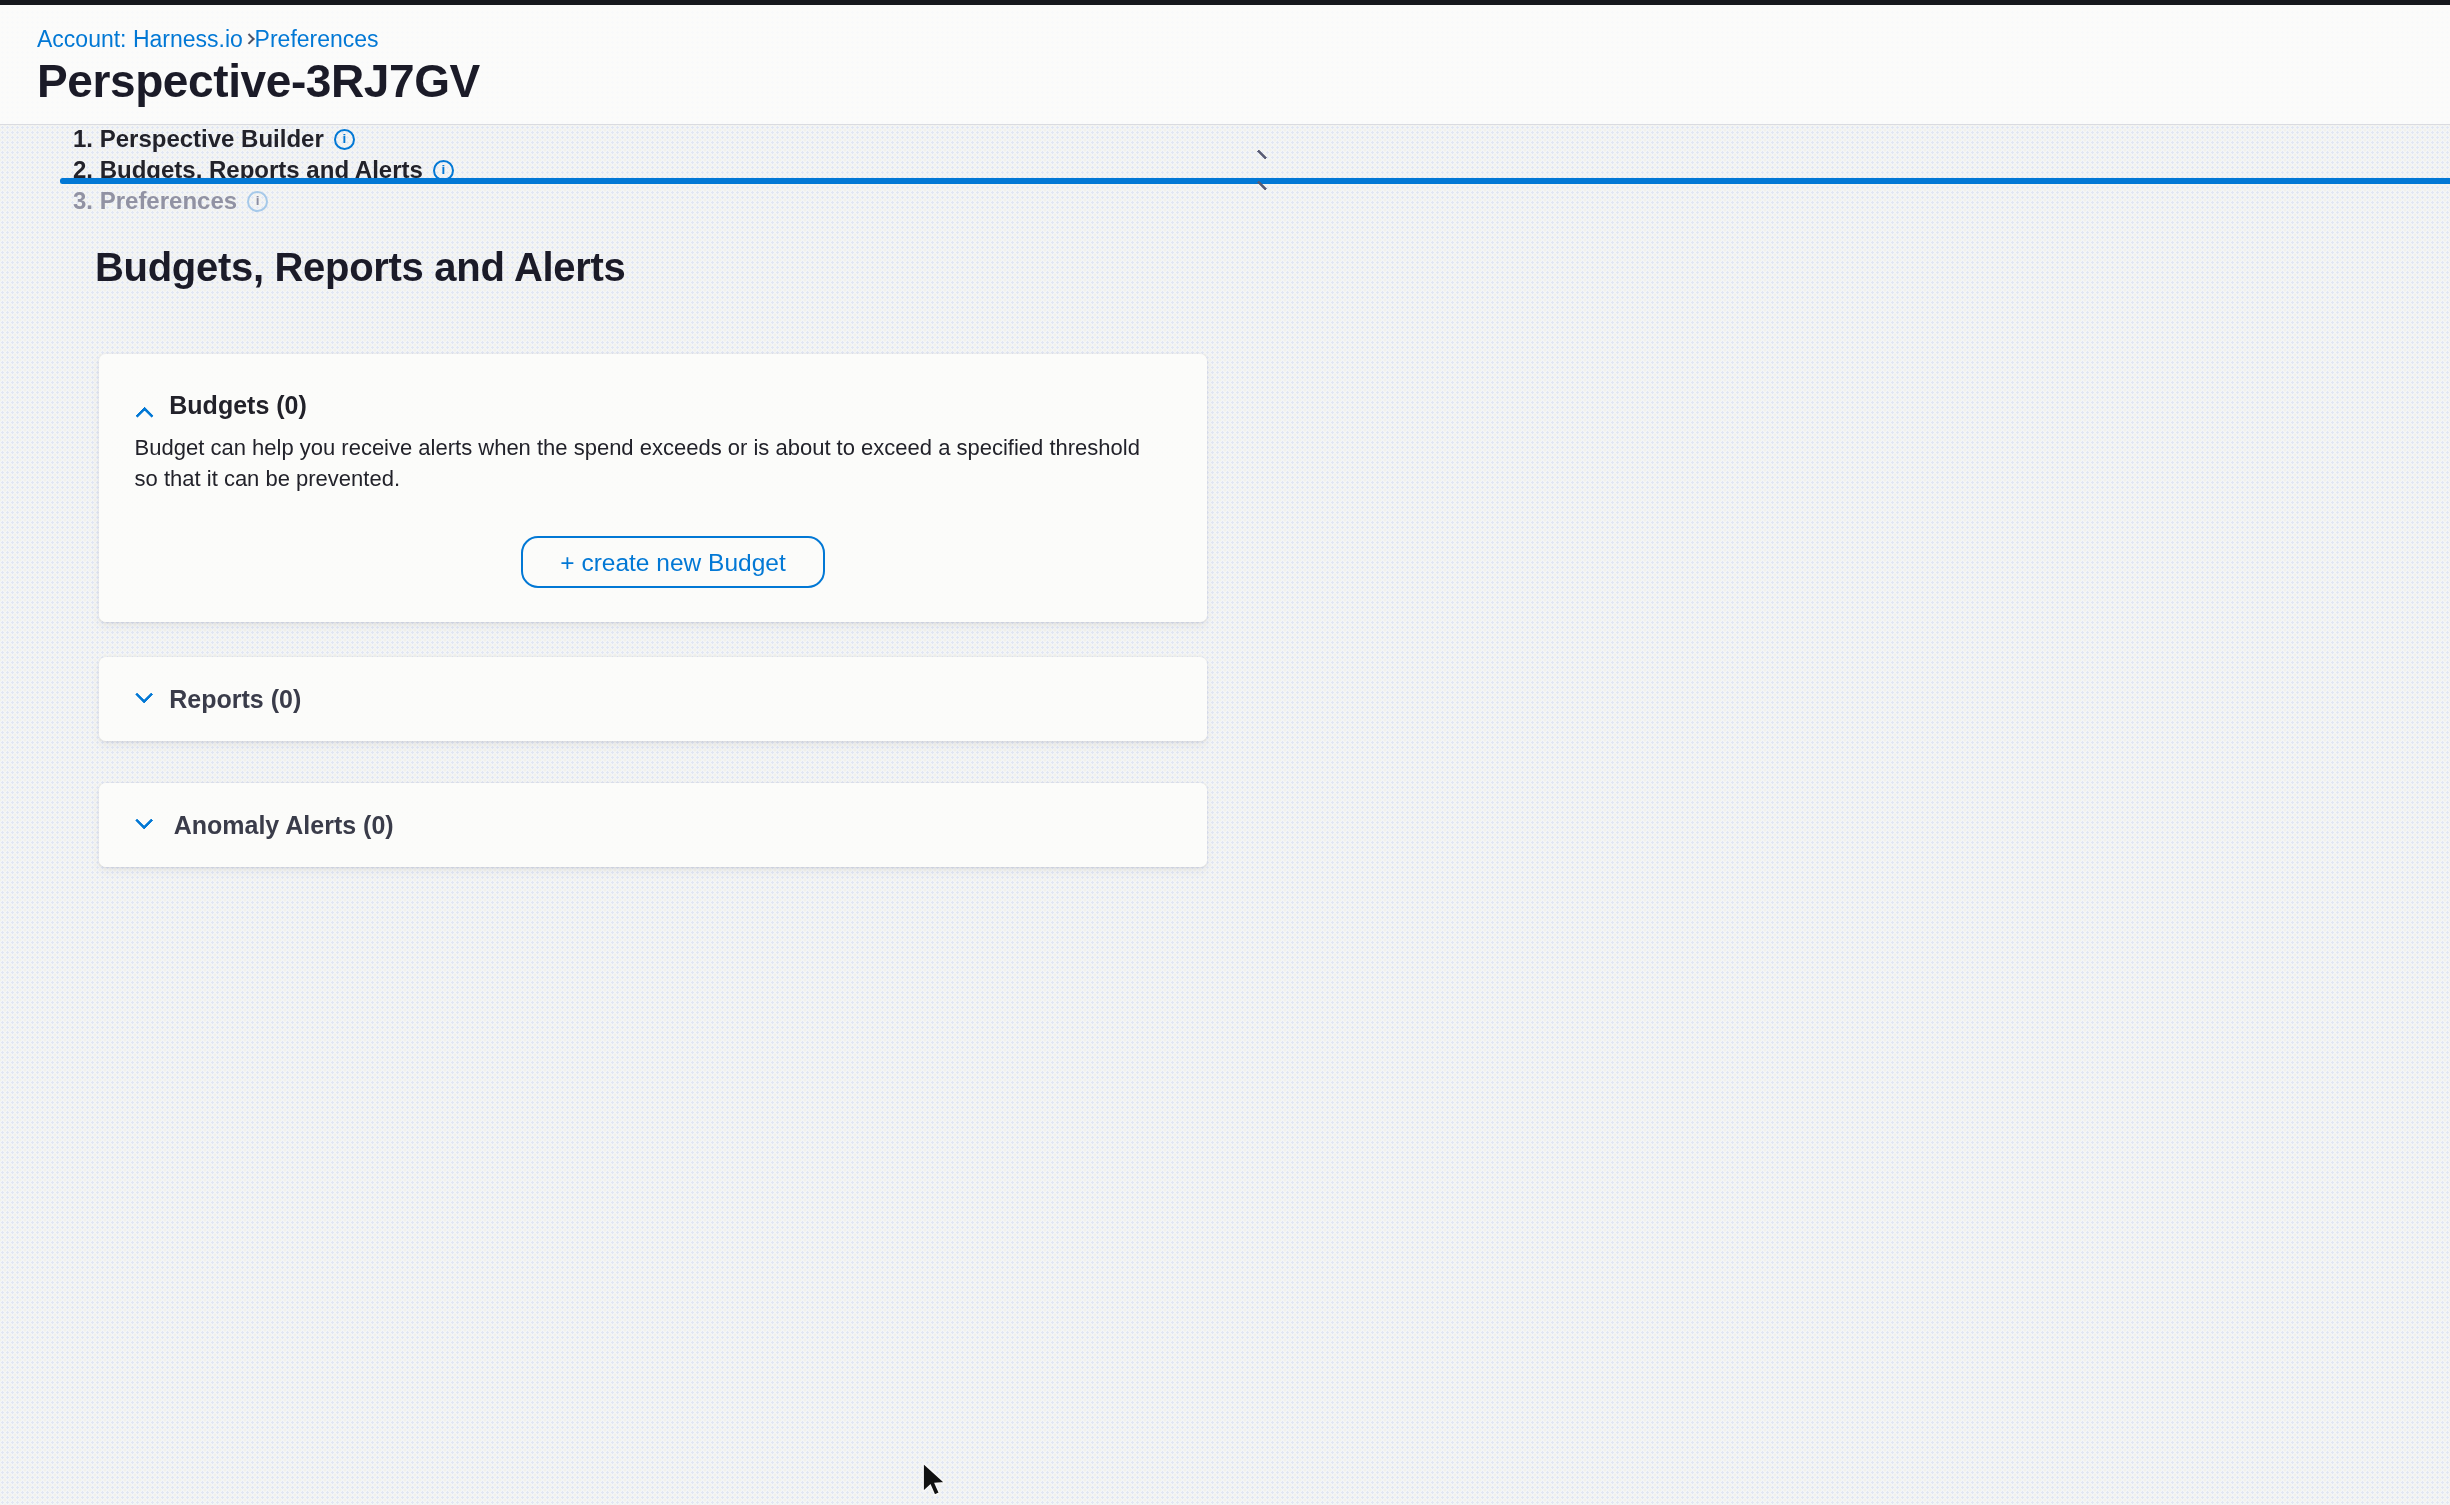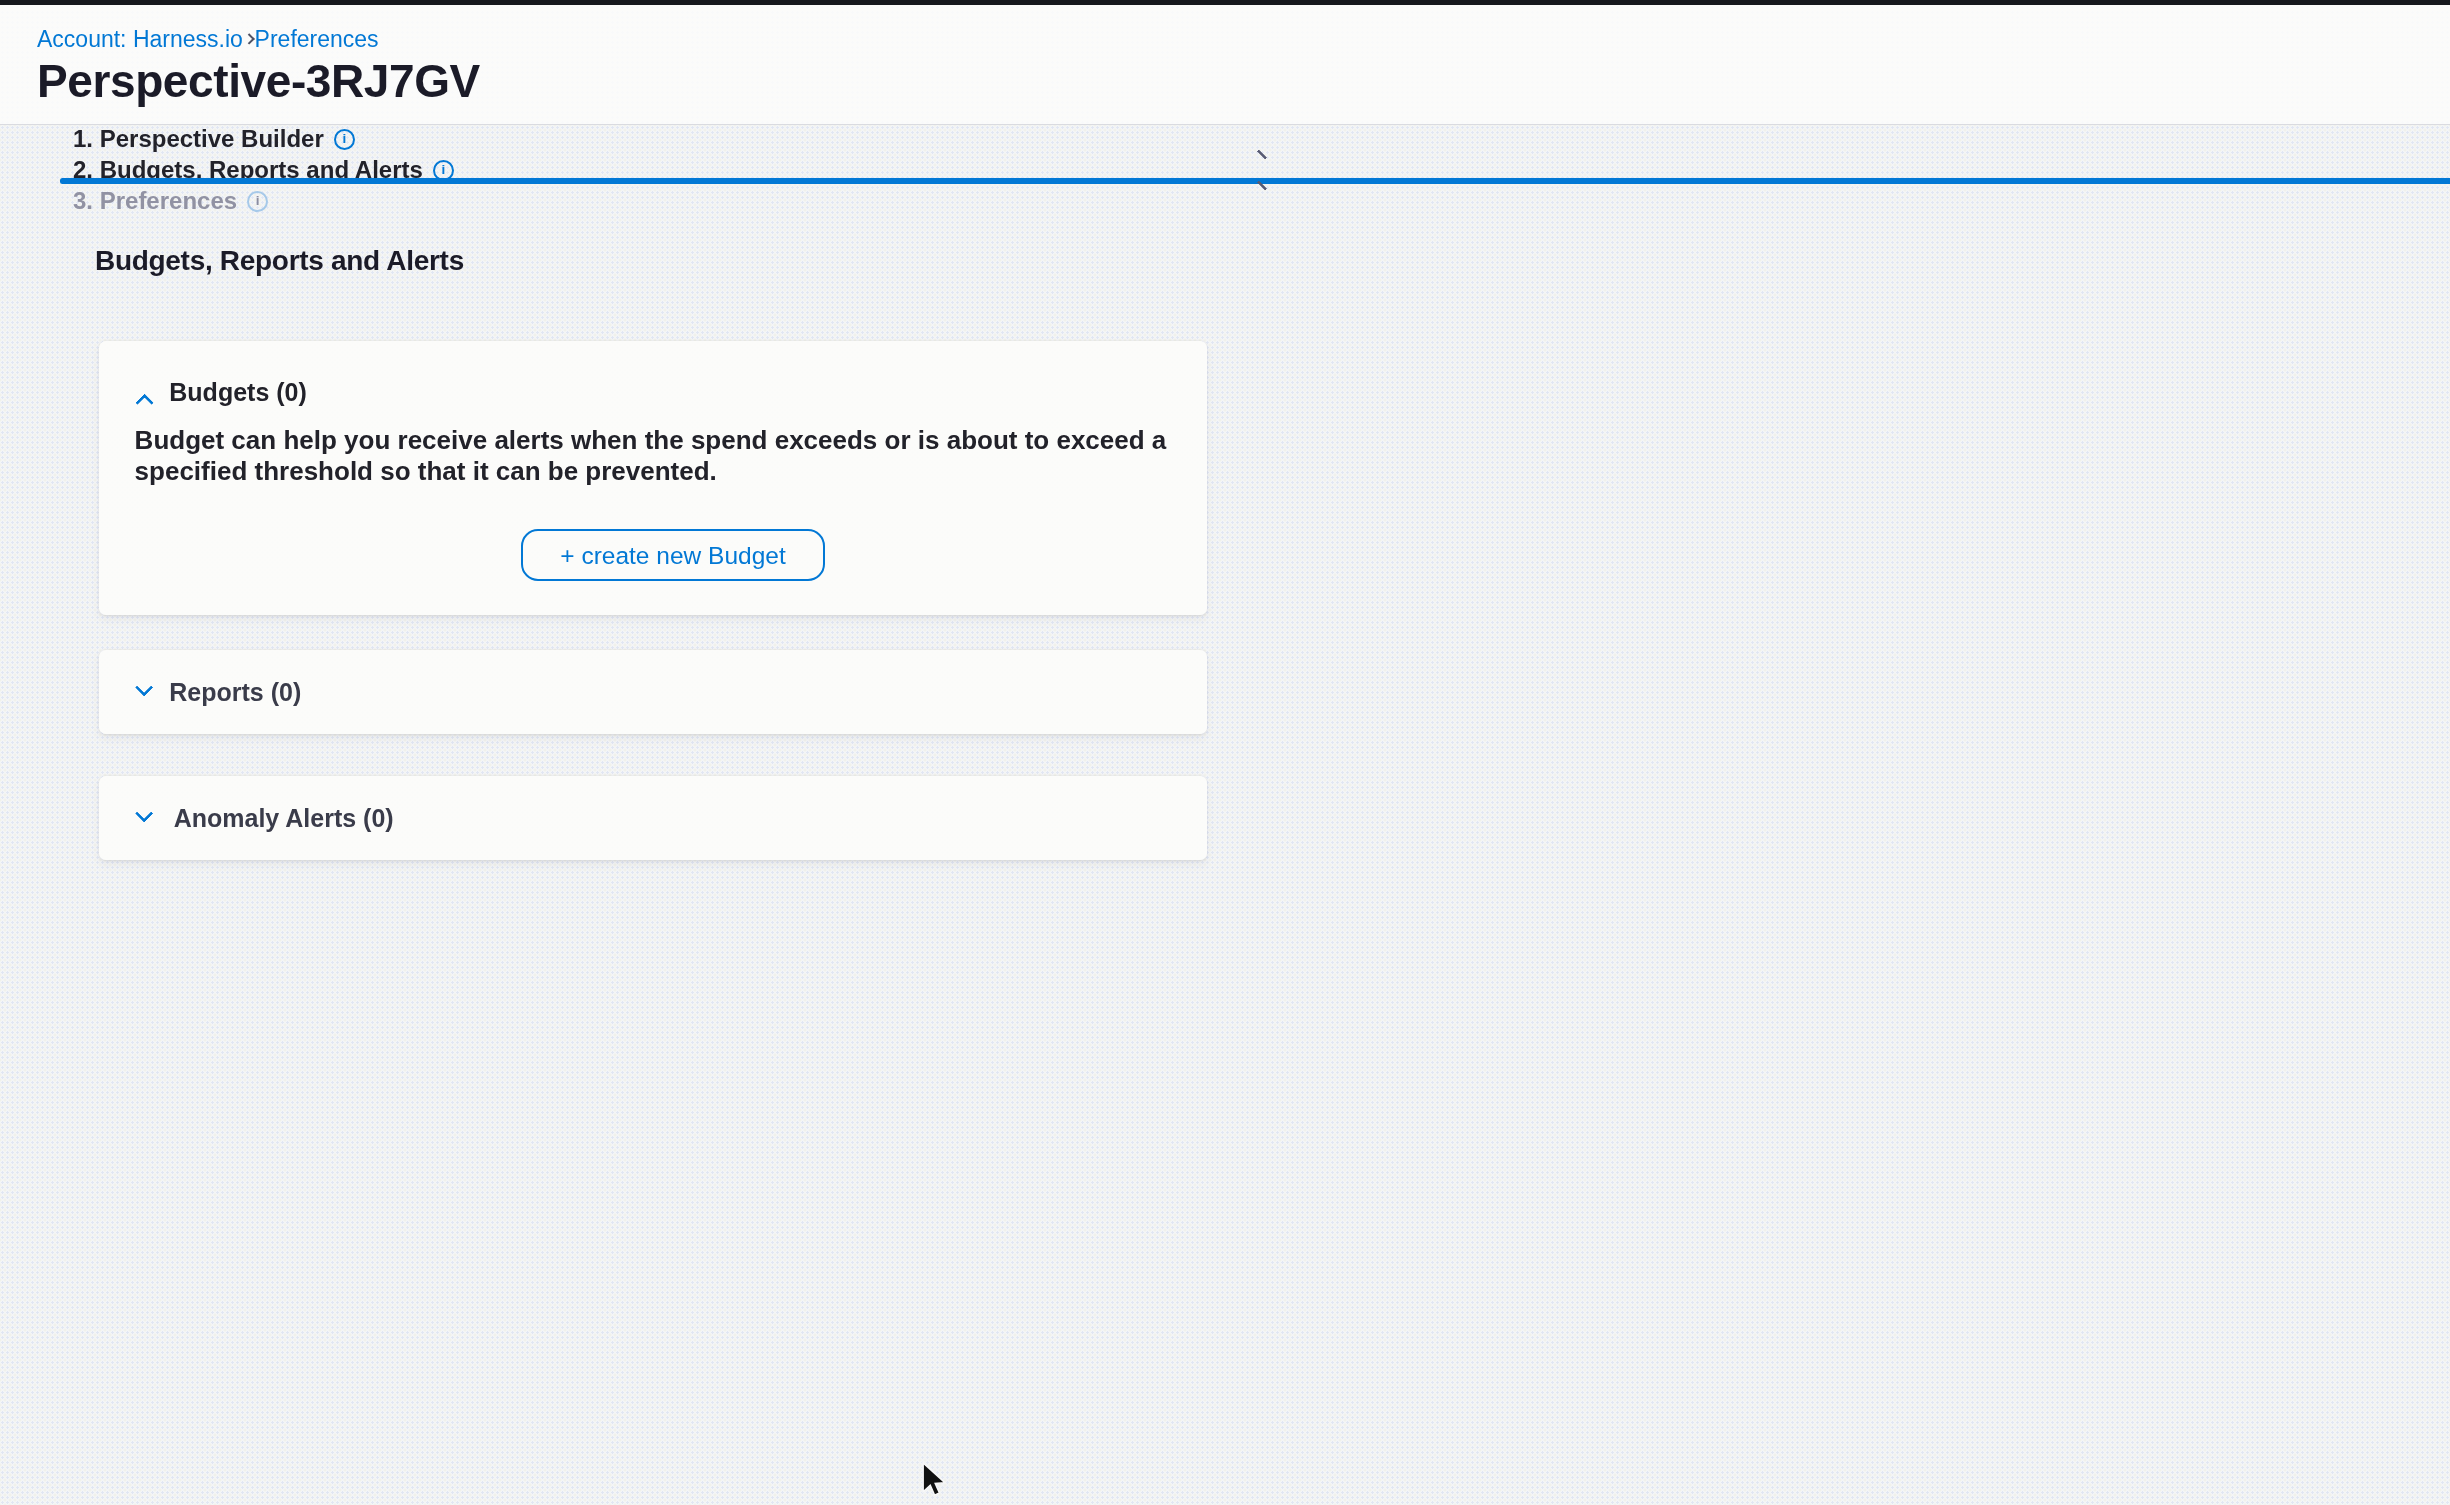--- a/index.html
+++ b/index.html
@@ -55,21 +55,21 @@
   .wizard-step.upcoming .info-icon::before { color:#8a8ca0; }
   .step-sep {
     align-self:center;
     width:12px; height:12px;
     border-top:3.4px solid #585b74; border-right:3.4px solid #585b74;
     border-radius:0.8px; transform:rotate(45deg); margin:0 41px;
   }
 
   
   .content { padding-top:39px; }
-  .content-heading { margin-left:95px; font-size:28px; font-weight:700; color:#1b1b28; letter-spacing:-0.3px; }
+  .content-heading { margin-left:95px; font-size:40px; font-weight:700; color:#1b1b28; letter-spacing:-0.3px; }
 
   .panels { margin-left:99px; width:1108px; }
   .panel {
     background:rgba(252,252,250,0.93);
     border-radius:6.8px;
     box-shadow:0 0.8px 2.5px rgba(35,36,60,0.10), 0 4.2px 10px rgba(35,36,60,0.05);
   }
   .panel-budgets { margin-top:64px; padding:37px 39px 34px 39px; }
   .panel-row { height:84px; display:flex; align-items:center; padding-left:39px; cursor:pointer; }
   .panel-reports { margin-top:35px; }
@@ -77,23 +77,23 @@
 
   .panel-header { display:flex; align-items:flex-end; gap:18.6px; cursor:pointer; }
   .panel-title { font-size:25px; font-weight:700; color:#22222a; }
   .panel-row .panel-title { color:#3a3c4a; }
 
   .chev { display:inline-block; width:12.7px; height:12.7px; border-top:3.4px solid #0278d5; border-right:3.4px solid #0278d5; border-radius:0.8px; flex:0 0 auto; }
   .chev-up   { transform:rotate(-45deg) translate(-1.7px,1.7px); }
   .chev-down { transform:rotate(135deg) translate(-3.4px,3.4px); }
 
   .panel-desc {
-    margin-top:18px; margin-left:-3.4px;
-    font-size:26px; line-height:31px; color:#22222a;
-    max-width:1035px; font-weight:700;
+    margin-top:12px; margin-left:-3.4px;
+    font-size:22px; line-height:31px; color:#22222a;
+    max-width:1035px; font-weight:400;
   }
   .button-row { margin-top:42px; text-align:center; }
   .create-budget-btn {
     display:inline-block; height:52px; line-height:47px; padding:0 37px;
     border:2.5px solid #0278d5; border-radius:17px; background:transparent;
     color:#0278d5; font-size:24.5px; font-weight:500; cursor:pointer;
     font-family:"Liberation Sans","DejaVu Sans",sans-serif;
     margin-left:40px;
   }
 

